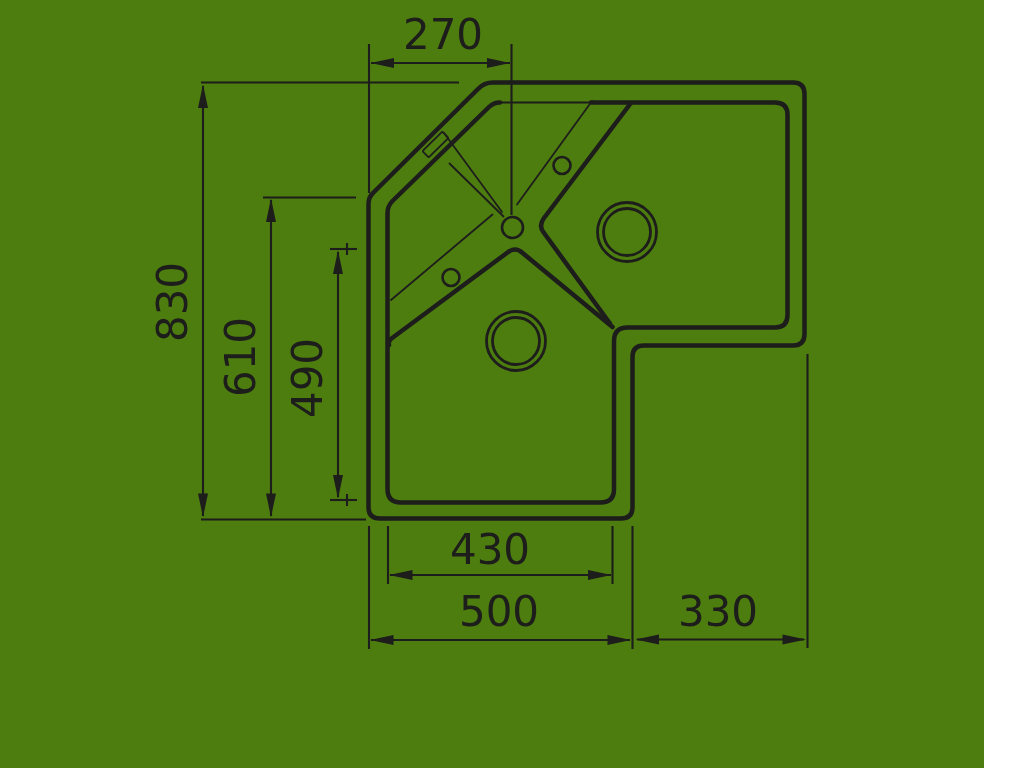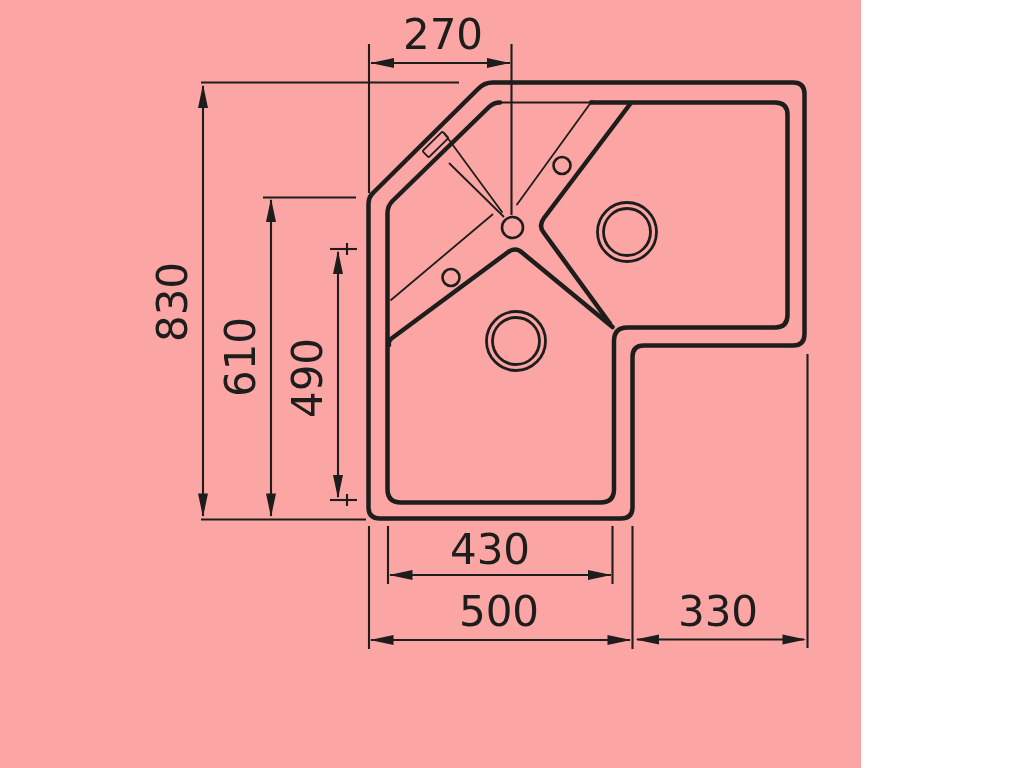--- a/index.html
+++ b/index.html
@@ -2,23 +2,23 @@
 <html><head>
 <meta charset="utf-8">
 <style>
   html, body {
     margin: 0;
     padding: 0;
     background: #ffffff;
   }
   #canvas {
     position: relative;
-    width: 861px;
+    width: 984px;
     height: 768px;
-    background: #fca5a5;
+    background: #4d7c0f;
     overflow: hidden;
   }
   svg { display: block; }
   .dim-label {
     font-family: "DejaVu Sans", "Liberation Sans", sans-serif;
     font-size: 42px;
     fill: #1d1d1b;
   }
 </style>
 </head>

